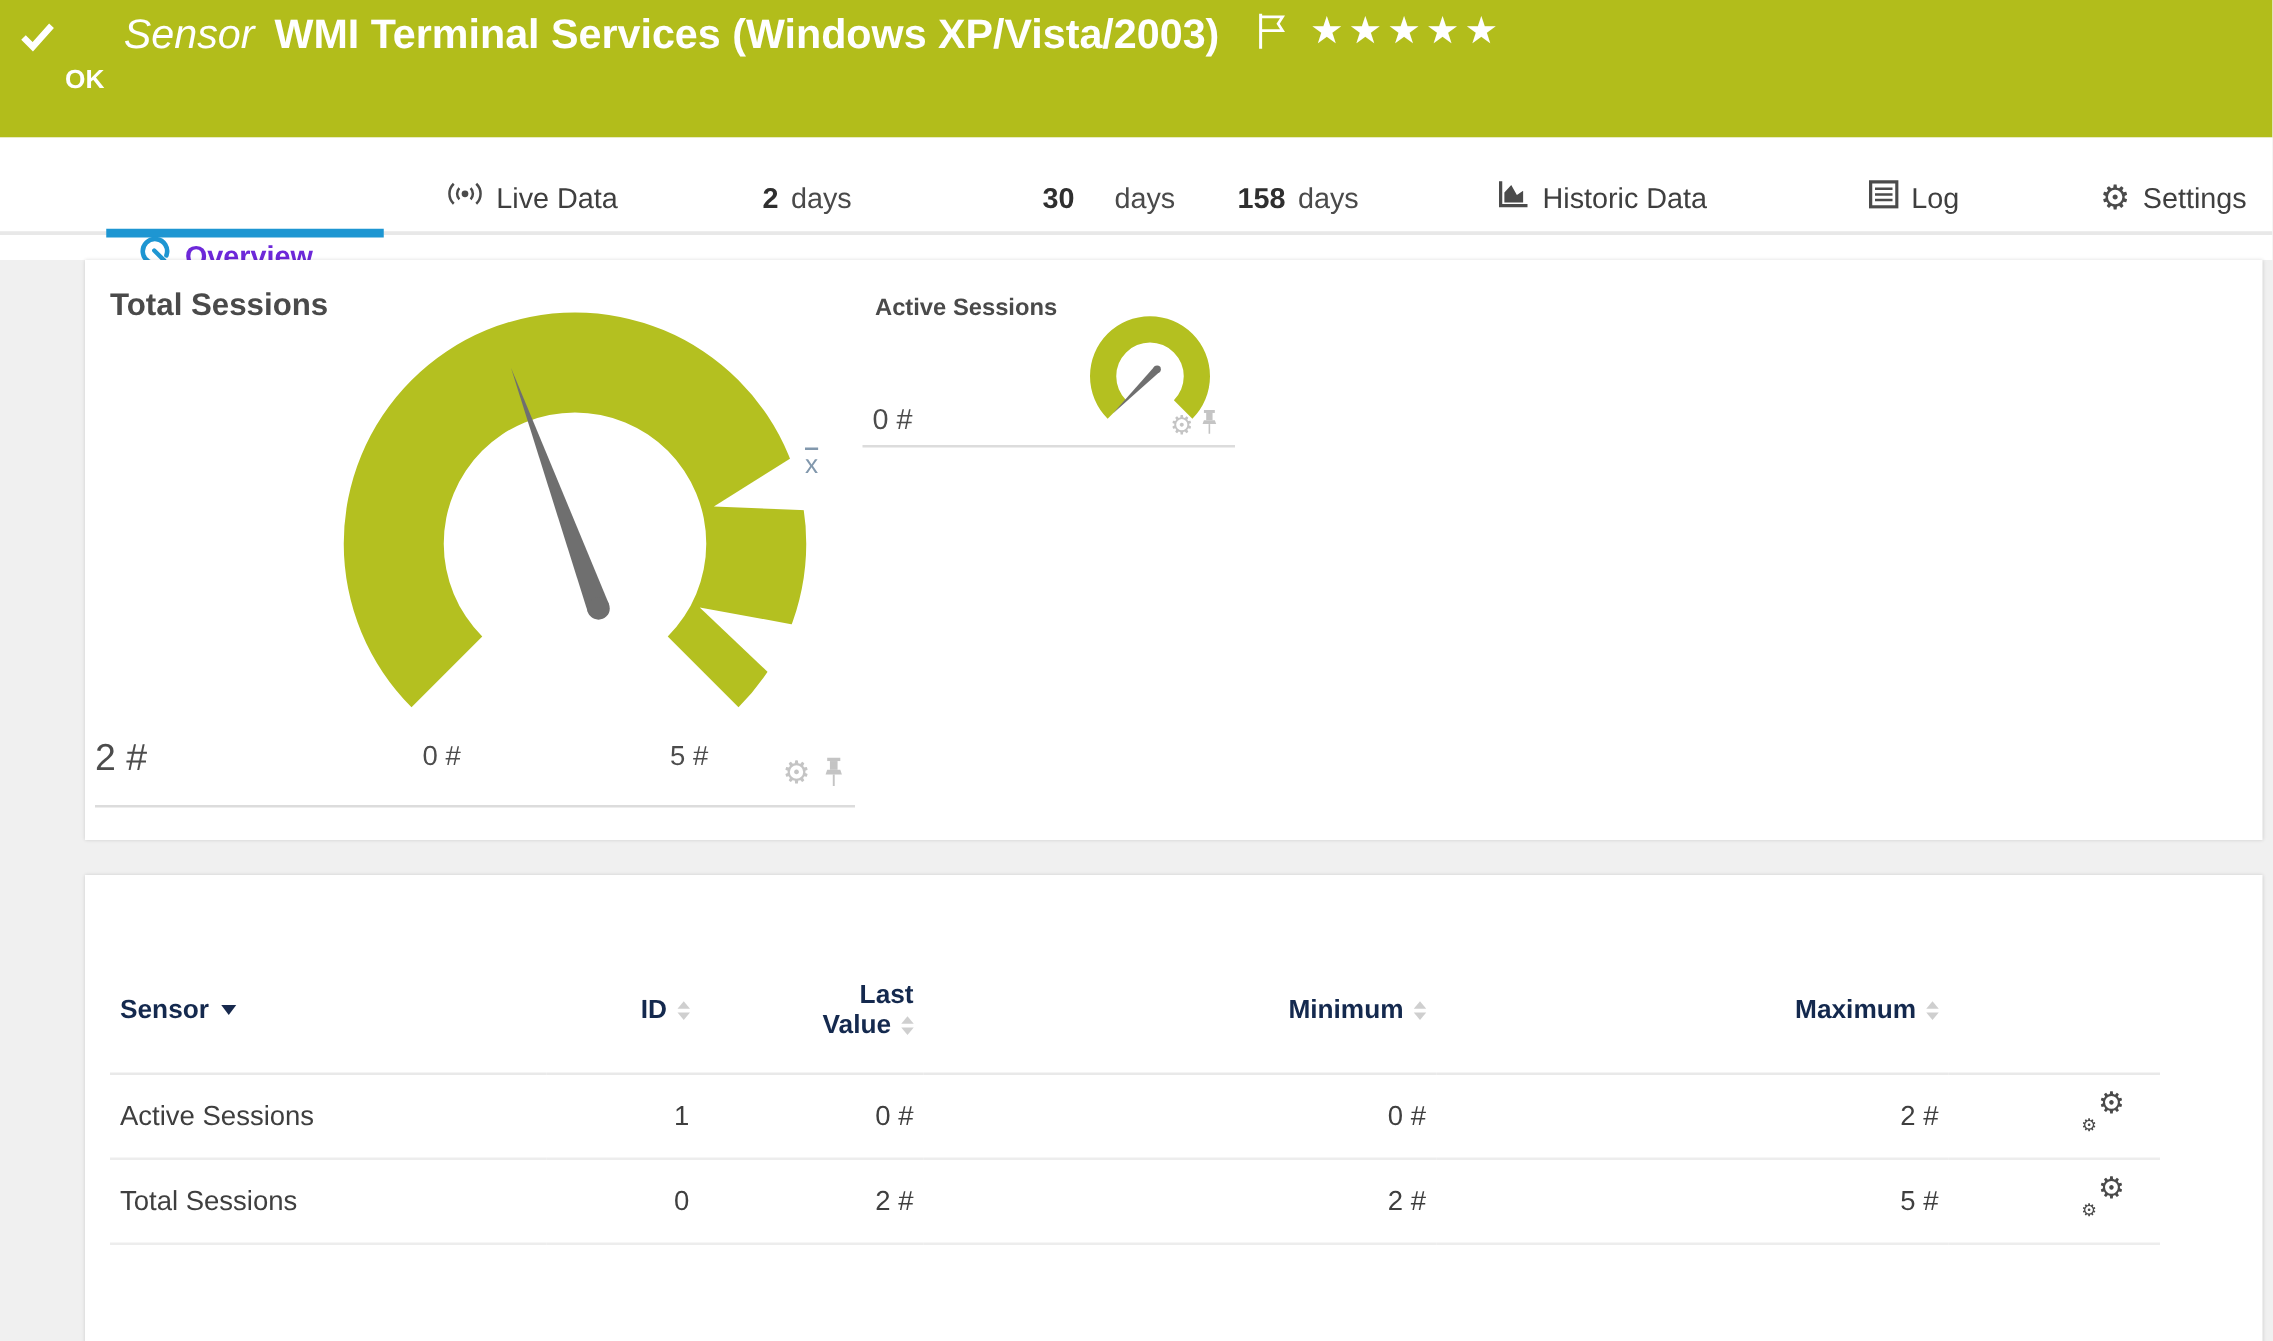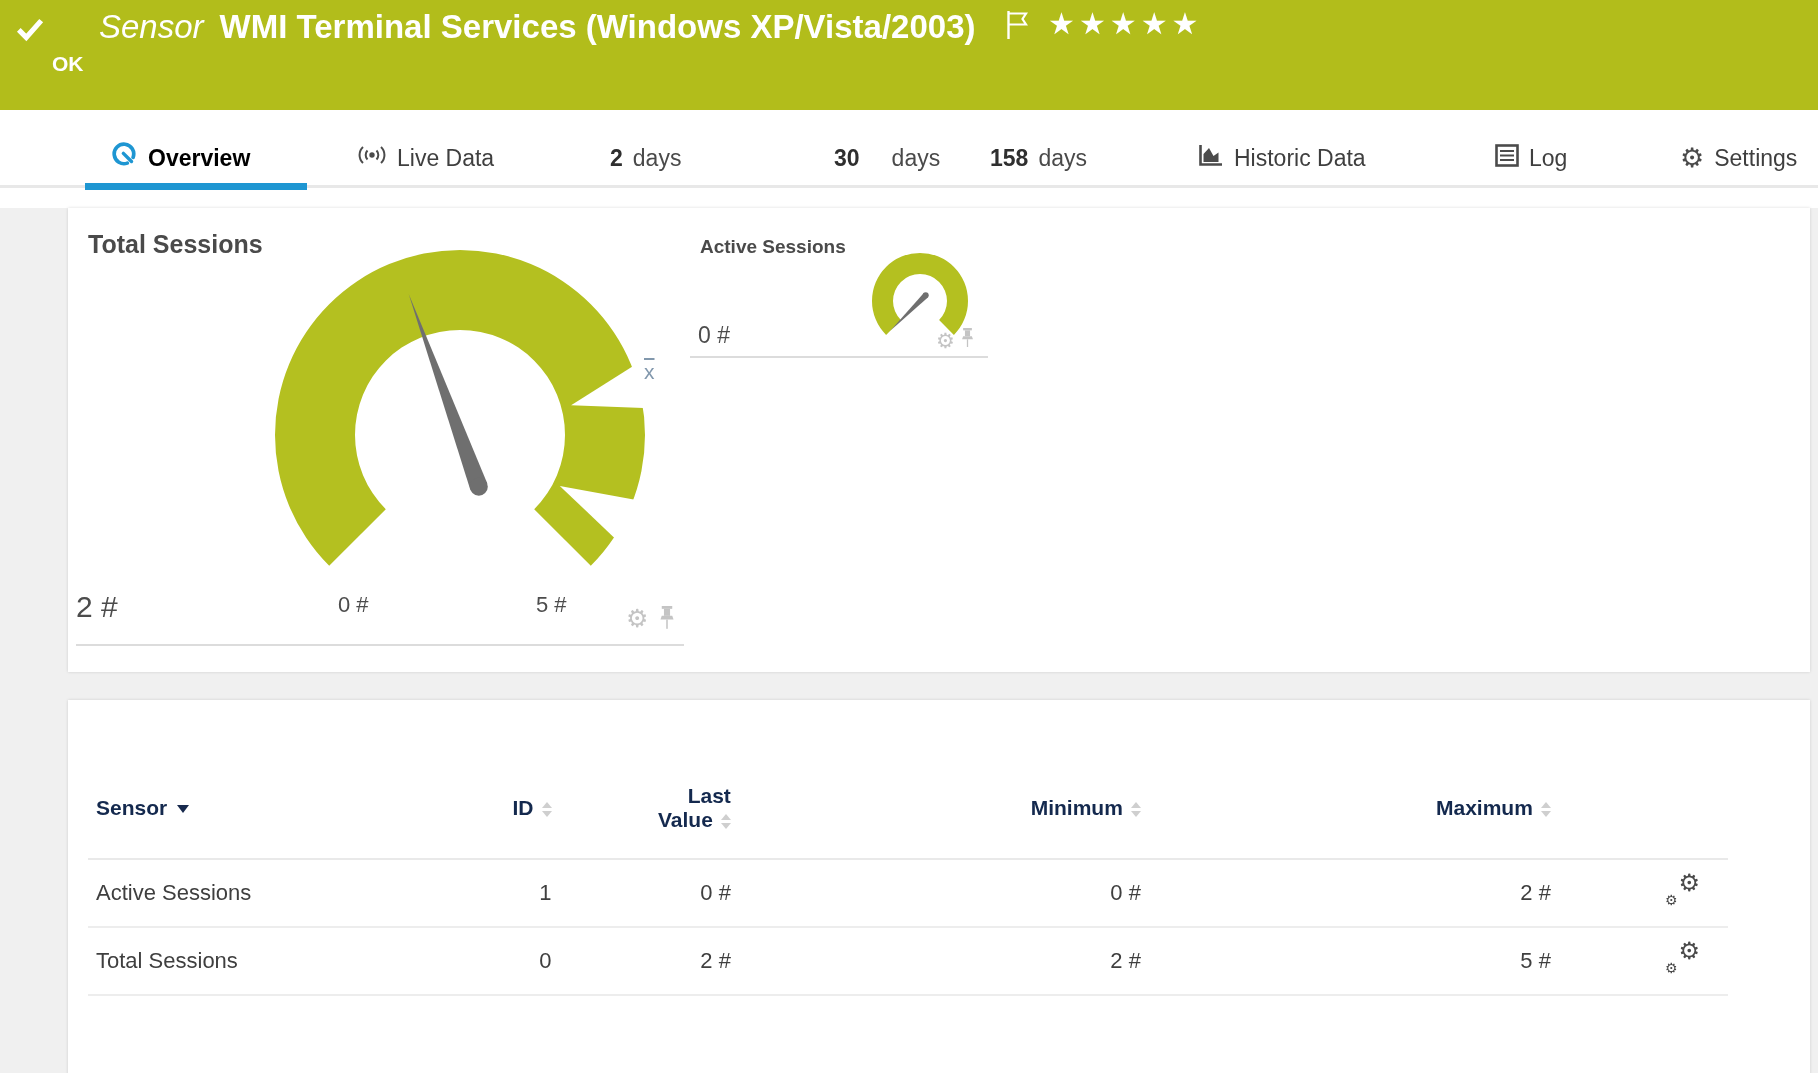--- a/index.html
+++ b/index.html
@@ -22,21 +22,21 @@
   .banner-status{left:52px;top:52px;font-size:21px;font-weight:700;}
 
   
   .tabbar{left:0;top:110px;width:1818px;height:98px;background:#fff;}
   .tabline{left:0;top:75px;width:1818px;height:3px;background:#e8e8e8;}
   .tab-underline{left:85px;top:73px;width:222px;height:7px;background:#1e96d2;}
   .tab{top:28px;height:40px;display:flex;align-items:center;gap:10px;
        font-size:23px;color:#3f3f3f;cursor:pointer;white-space:nowrap;}
   .tab .num{font-weight:700;color:#2f2f2f;}
   .tab .unit{color:#4a4a4a;}
-  .tab-overview{left:112px;font-weight:700;color:#000000;}
+  .tab-overview{left:112px;font-weight:700;color:#6d28d9;margin-top:47px;}
   .tab-live{left:357px;}
   .tab-d2{left:610px;}
   .tab-d30{left:834px;gap:32px;}
   .tab-d365{left:990px;}
   .tab-historic{left:1198px;}
   .tab-log{left:1495px;}
   .tab-settings{left:1680px;}
   .glyph-gear{font-size:27px;line-height:1;color:#4b4b4b;font-style:normal;}
 
   

